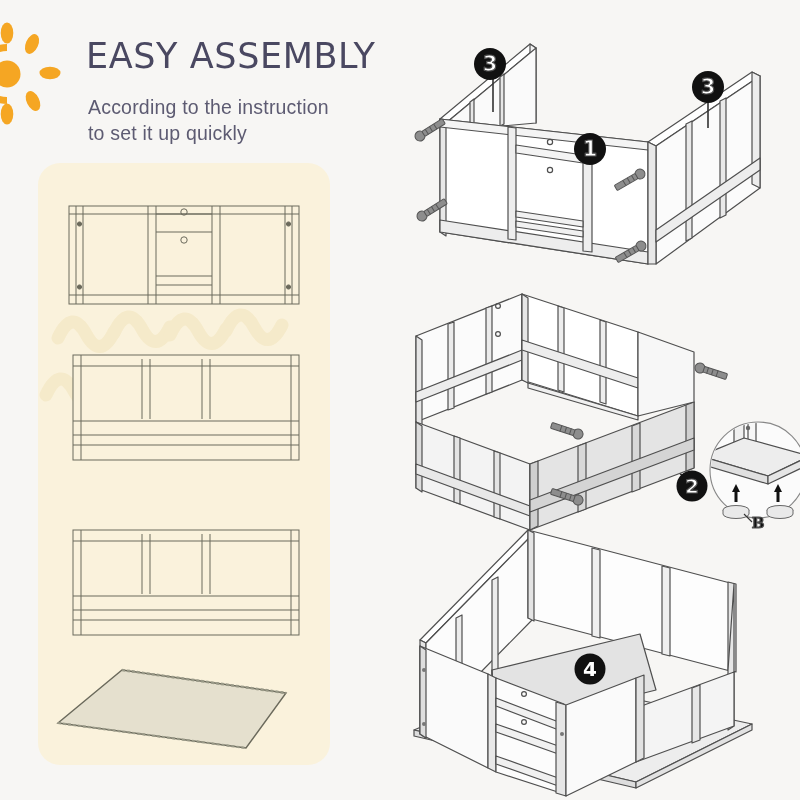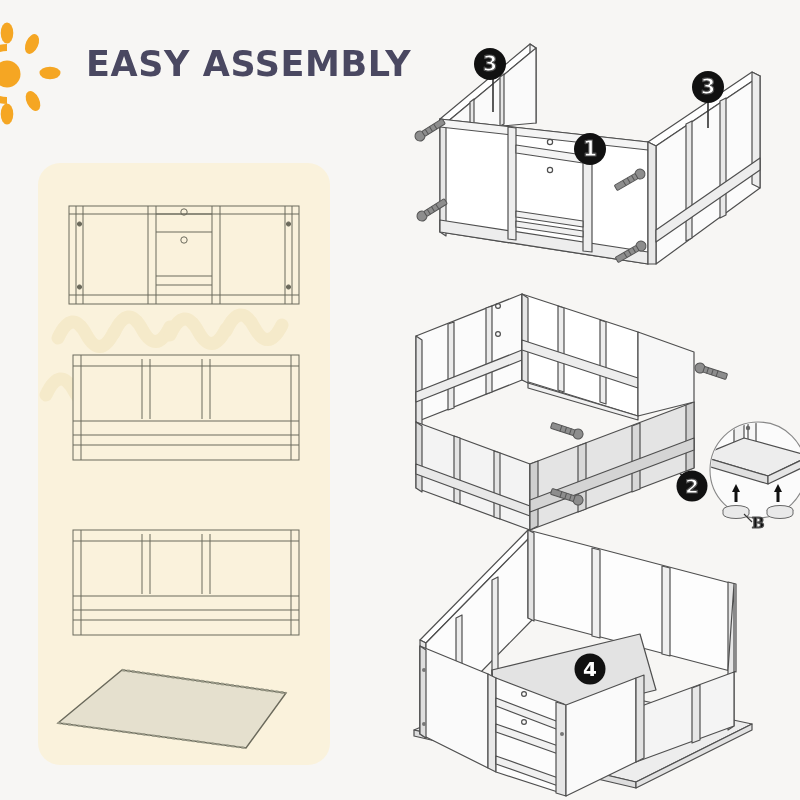--- a/index.html
+++ b/index.html
@@ -7,22 +7,22 @@
     width: 800px; height: 800px;
     background: #f7f6f4;
     font-family: "Liberation Sans", sans-serif;
     overflow: hidden;
   }
   #page { position: relative; width: 800px; height: 800px; background: #f7f6f4; }
 
   
   #sun-icon { position: absolute; left: -26px; top: 22px; width: 104px; height: 104px; }
   #title {
-    position: absolute; left: 86px; top: 44px;
-    font-size: 35px; font-weight: 700; letter-spacing: 0.6px;
+    position: absolute; left: 86px; top: 36px;
+    font-size: 35px; font-weight: 400; letter-spacing: 0.6px;
     color: #4a4861; white-space: nowrap;
     font-family: "DejaVu Sans", sans-serif;
   }
   #subtitle {
     position: absolute; left: 88px; top: 94px;
     font-size: 19.5px; line-height: 26px; color: #5d5b72;
     font-weight: 400; letter-spacing: 0.2px;
     font-family: "Liberation Sans", sans-serif;
   }
   #subtitle span { display: block; }
@@ -66,20 +66,24 @@
       <ellipse cx="58" cy="22" rx="6.2" ry="10.5" transform="rotate(24 58 22)"></ellipse>
       <ellipse cx="76" cy="51" rx="10.5" ry="6.2"></ellipse>
       <ellipse cx="59" cy="79" rx="6.3" ry="10.6" transform="rotate(-26 59 79)"></ellipse>
       <ellipse cx="33" cy="92" rx="6.3" ry="10.6"></ellipse>
       <ellipse cx="33" cy="11" rx="6.3" ry="10.6"></ellipse>
     </g>
   </svg>
 
   <div id="title">EASY ASSEMBLY</div>
 
+  <div id="subtitle">
+    <span>According to the instruction</span>
+    <span>to set it up quickly</span>
+  </div>
 
   <div id="parts-panel">
     <svg class="wm" viewBox="0 0 292 602">
       <g fill="none" stroke="#F2E4BC" stroke-width="13" stroke-linecap="round">
         <path d="M20 175 q14 -30 28 -4 q14 26 28 -2"></path>
         <path d="M76 170 q14 -30 28 -4 q14 26 28 -2"></path>
         <path d="M132 172 q14 -30 28 -4 q14 26 28 -2"></path>
         <path d="M188 168 q14 -30 28 -4 q14 26 28 -2"></path>
         <path d="M8 232 q14 -30 28 -4 q14 26 28 -2"></path>
         <path d="M64 228 q14 -30 28 -4 q14 26 28 -2"></path>

